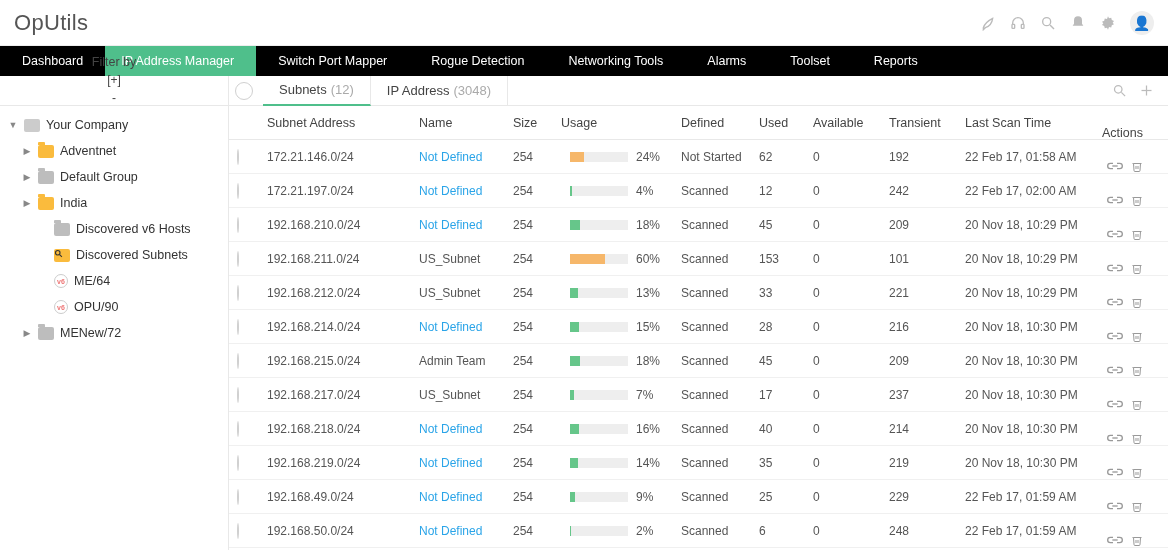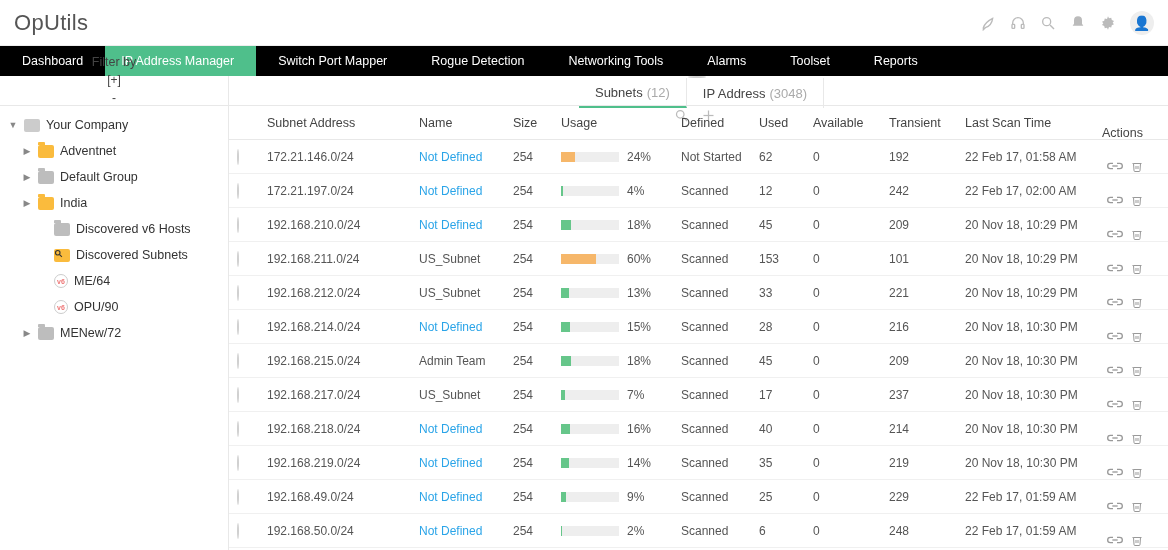--- a/index.html
+++ b/index.html
@@ -27,21 +27,21 @@
   .folder-y { background:#fabb3d; position:relative;}
   .folder-y::before { content:""; position:absolute; top:-3px; left:0; width:7px; height:3px; background:#fabb3d; border-radius:1px 1px 0 0; }
   .building { background:#ccc; }
   .search-folder { background:#fabb3d; position:relative; display:flex; align-items:center; justify-content:center; }
   .search-folder svg { width:9px; height:9px; }
   .net-circ { width:14px; height:14px; border-radius:50%; border:1px solid #ccc; background:#fff; display:flex; align-items:center; justify-content:center; font-size:7px; color:#e77; font-weight:bold;}
   .tree .l1 { padding-left:4px; }
   .tree .l2 { padding-left:18px; }
   .tree .l3 { padding-left:34px; }
   .content { flex:1; display:flex; flex-direction:column; overflow:hidden;}
-  .tabbar { display:flex; align-items:center; height:30px; border-bottom:1px solid #e8e8e8; padding-left:6px;flex-direction:column;}
+  .tabbar { display:flex; align-items:center; height:30px; border-bottom:1px solid #e8e8e8; padding-left:6px;}
   .circle-check { width:18px; height:18px; border:1.5px solid #d0d0d0; border-radius:50%; margin-right:10px; cursor:pointer;}
   .tab { padding:0 16px; height:30px; display:flex; align-items:center; font-size:13px; color:#444; cursor:pointer; border-right:1px solid #e8e8e8;}
   .tab.active { border-bottom:2px solid #4fbf8b; font-weight:500; }
   .tab .count { color:#aaa; margin-left:4px; }
   .tabbar-spacer { flex:1; }
   .tabbar-actions { display:flex; gap:12px; padding-right:14px; color:#aaa;}
   .tabbar-actions .ico { cursor:pointer; }
   .thead { display:flex; align-items:center; height:34px; border-bottom:1px solid #e8e8e8; font-size:12.5px; color:#444; font-weight:500; padding-left:8px;}
   .col-chk { width:30px; }
   .col-addr { width:152px; }
@@ -51,21 +51,21 @@
   .col-status { width:78px; }
   .col-used { width:54px; text-align:left;}
   .col-avail { width:76px; text-align:left;}
   .col-trans { width:76px; text-align:left;}
   .col-scan { width:130px; }
   .col-act { width:64px; text-align:right; padding-right:16px;margin-top:20px;}
   .rows { overflow:auto; flex:1;}
   .row { display:flex; align-items:center; height:34px; border-bottom:1px solid #f0f0f0; font-size:12px; color:#555; padding-left:8px;}
   .row .circle-check { width:18px; height:18px; }
   .notdef { color:#2aa4e8; }
-  .usage-wrap { display:flex; align-items:center; gap:8px;}
+  .usage-wrap { display:flex; align-items:center; gap:8px;margin-left:9px;}
   .bar { width:58px; height:10px; background:#eee; position:relative; }
   .bar-fill { position:absolute; left:0; top:0; bottom:0; }
   .bar-green { background:#66c68a; }
   .bar-orange { background:#f6b76a; }
   .act-icons { display:flex; gap:8px; justify-content:flex-end; color:#aaa;}
   .act-icons .ico { cursor:pointer;}
   svg { display:block; }
 </style>
 </head>
 <body>

